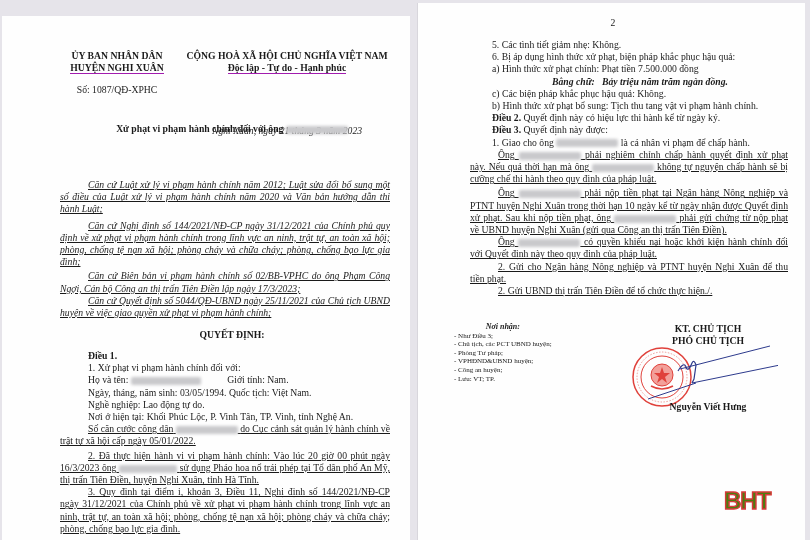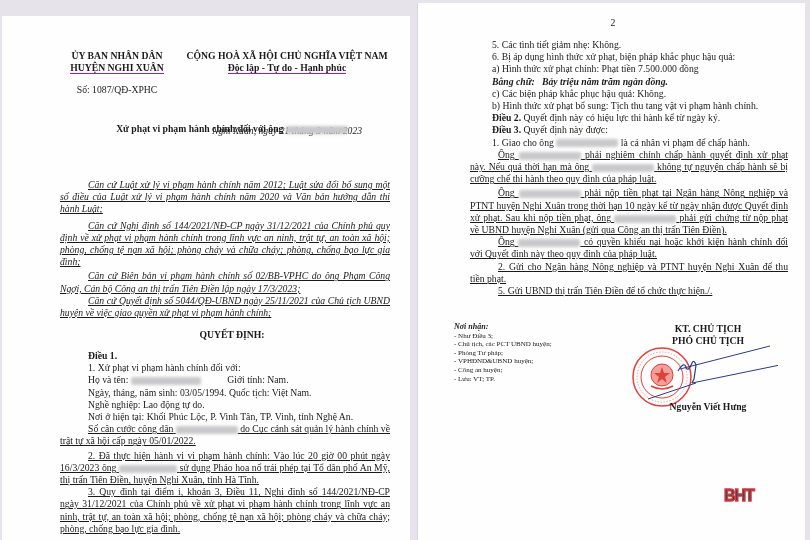--- a/index.html
+++ b/index.html
@@ -10,35 +10,35 @@
     color: #1a1a1a;
     position: relative;
   }
   .page {
     position: absolute; background: #fefefe; overflow: hidden;
   }
   #page1 { left: 2px; top: 16px; width: 408px; height: 540px; }
   #page2 { left: 417px; top: 3px; width: 387px; height: 537px; border-left: 1px solid #d8d6dc; }
   .abs { position: absolute; white-space: nowrap; }
   .b { font-weight: bold; }
-  .i { font-style: italic; }
+  .i { font-style: italic; text-align: center; }
   .c { text-align: center; }
   .t9 { font-size: 9.7px; line-height: 12.2px; }
   .t7 { font-size: 7px; line-height: 8.6px; }
   .blur {
     display: inline-block; height: 8px; background: #c9c9cc; filter: blur(1.5px);
     vertical-align: middle; border-radius: 2px;
   }
   .ul { border-bottom: 1px solid #a21caf; padding-bottom: 0px; }
   .para { position: absolute; font-size: 9.7px; line-height: 12.2px; text-align: justify; white-space: normal; }
   .para p { margin: 0; }
   .ind { text-indent: 28px; text-decoration: underline; }
   .seal { position: absolute; }
   .logo { position: absolute; left: 724px; top: 487px; font-family: "Liberation Sans", sans-serif;
-          font-size: 16px; font-weight: bold; color: #0c4a6e;
+          font-size: 24px; font-weight: bold; color: #4d7c0f;
           -webkit-text-stroke: 1.4px #d63a3a; letter-spacing: -1px; }
 </style>
 </head>
 <body>
 
 <div class="page" id="page1">
   <div class="abs b c t9" style="left:60px; top:34px; width:110px;">
     <div>ỦY BAN NHÂN DÂN</div>
     <div><span class="ul">HUYỆN NGHI XUÂN</span></div>
   </div>
@@ -115,21 +115,21 @@
     <p class="ind" style="margin-top:2px">
       <span>Ông</span> <span class="blur" style="width:62px"></span>
       <span>phải nộp tiền phạt tại Ngân hàng Nông nghiệp và PTNT huyện Nghi Xuân trong thời hạn 10 ngày kể từ ngày nhận được Quyết định xử phạt. Sau khi nộp tiền phạt, ông</span> <span class="blur" style="width:62px"></span>
       <span>phải gửi chứng từ nộp phạt về UBND huyện Nghi Xuân (gửi qua Công an thị trấn Tiên Điền).</span>
     </p>
     <p class="ind">
       <span>Ông</span> <span class="blur" style="width:62px"></span>
       <span>có quyền khiếu nại hoặc khởi kiện hành chính đối với Quyết định này theo quy định của pháp luật.</span>
     </p>
     <p class="ind">2. Gửi cho Ngân hàng Nông nghiệp và PTNT huyện Nghi Xuân để thu tiền phạt.</p>
-    <p class="ind">5. Gửi UBND thị trấn Tiên Điền để tổ chức thực hiện./.</p>
+    <p class="ind">2. Gửi UBND thị trấn Tiên Điền để tổ chức thực hiện./.</p>
   </div>
 
   <div class="abs t7" style="left:36px; top:320px;">
     <div class="b i" style="font-size:8px">Nơi nhận:</div>
     <div>- Như Điều 3;</div>
     <div>- Chủ tịch, các PCT UBND huyện;</div>
     <div>- Phòng Tư pháp;</div>
     <div>- VPHĐND&amp;UBND huyện;</div>
     <div>- Công an huyện;</div>
     <div>- Lưu: VT; TP.</div>

